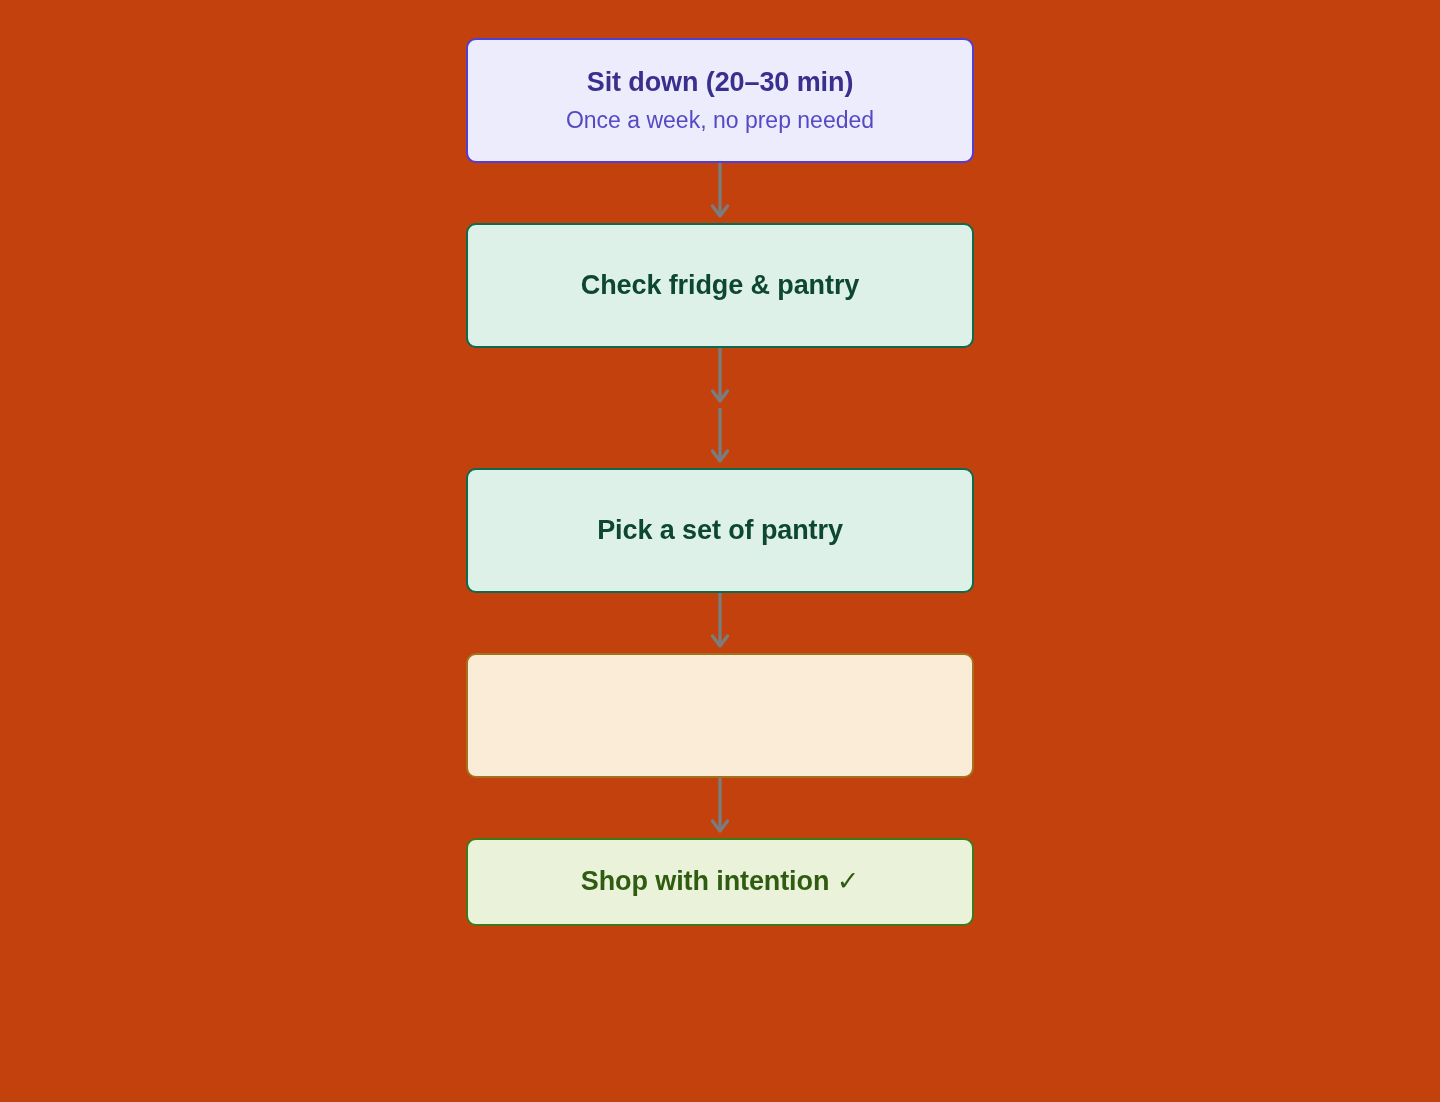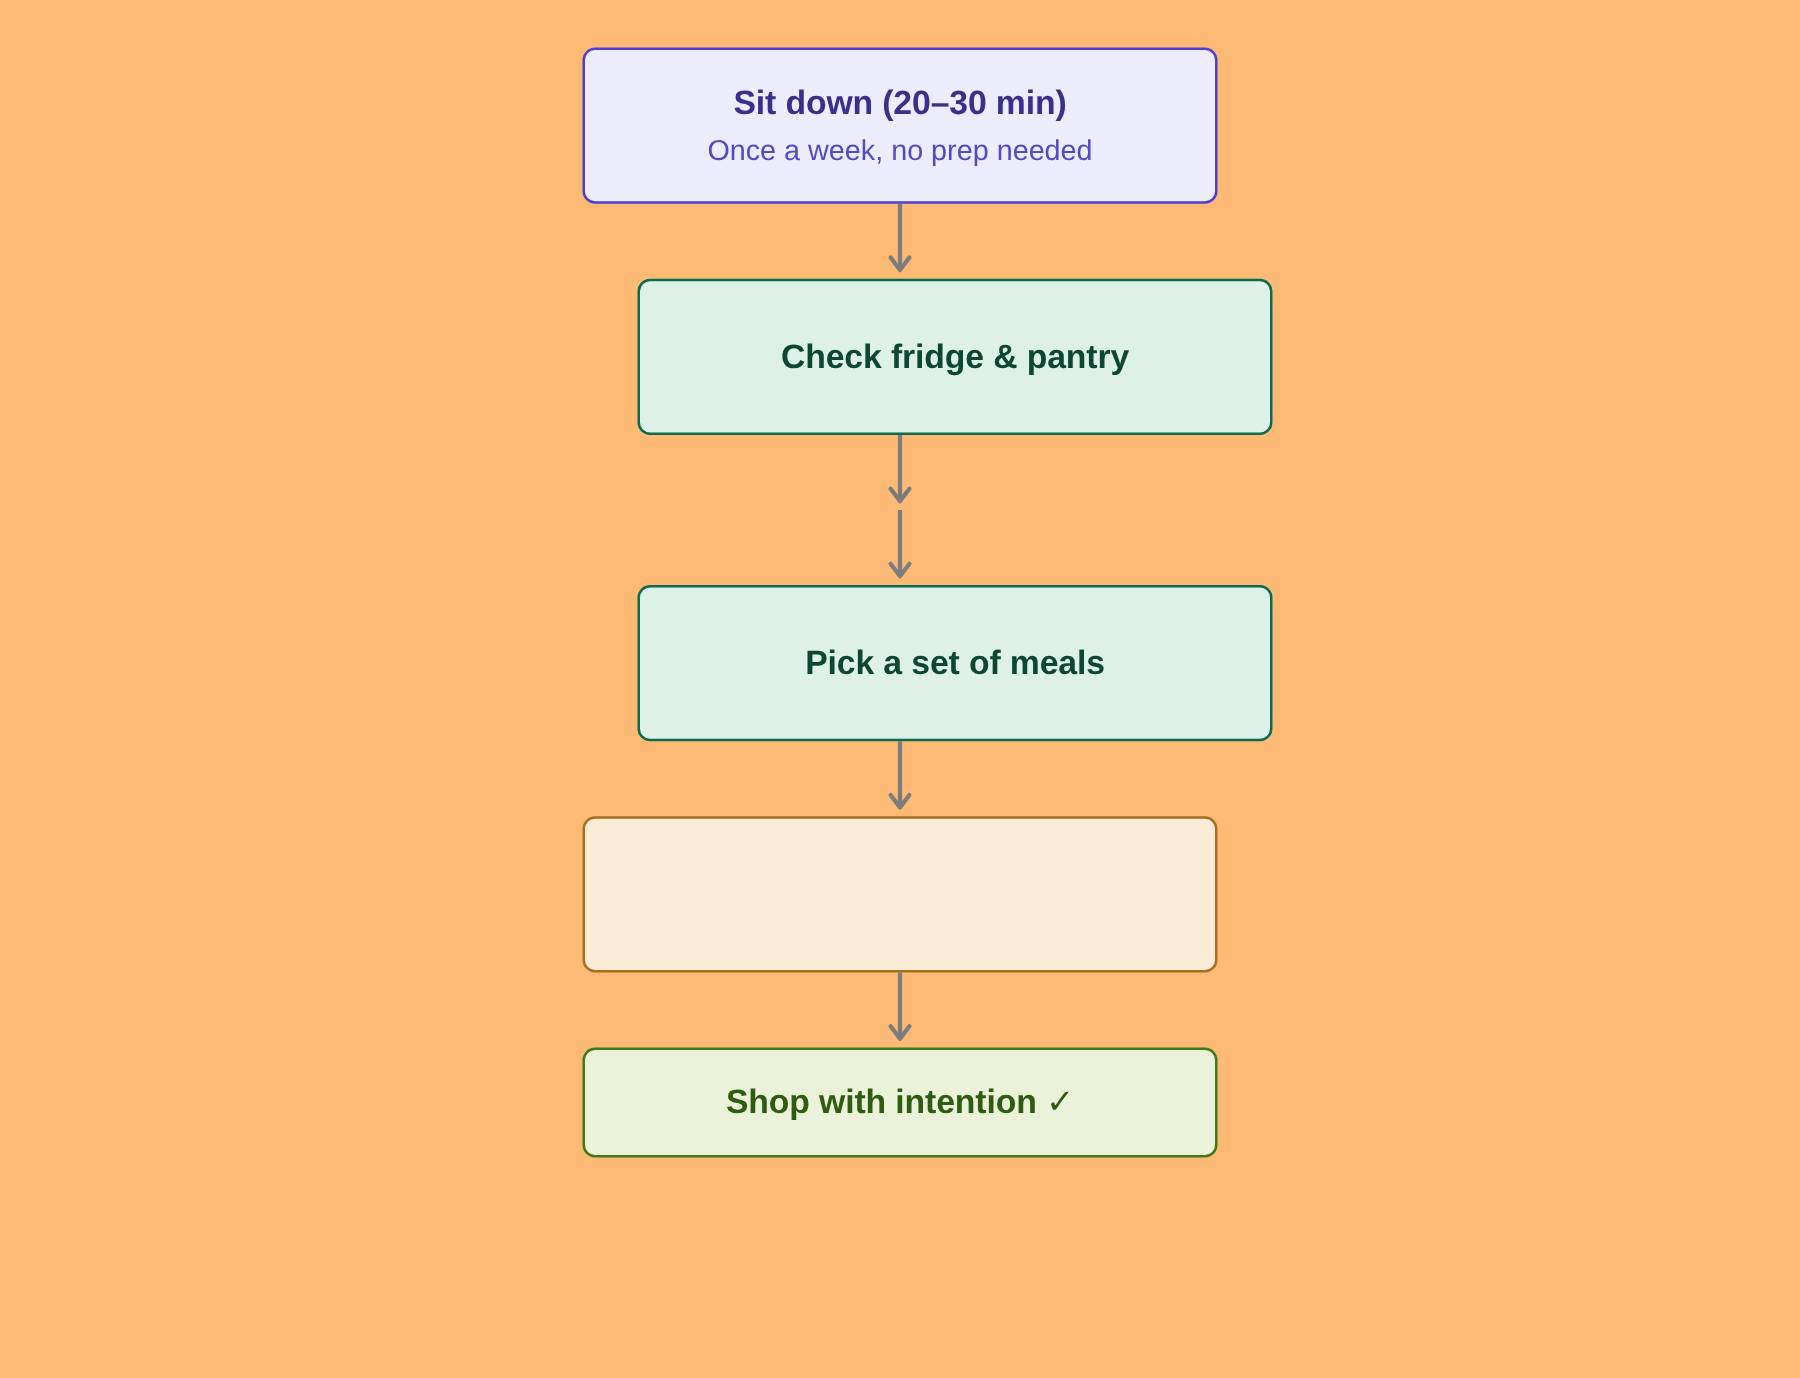--- a/index.html
+++ b/index.html
@@ -13,21 +13,21 @@
     height: 1102px;
     overflow: hidden;
     font-family: "Liberation Sans", "DejaVu Sans", sans-serif;
     -webkit-font-smoothing: antialiased;
   }
 
   #flow-canvas {
     position: relative;
     width: 1440px;
     height: 1102px;
-    background: #fdba74;
+    background: #c2410c;
   }
 
   .flow-column {
     position: absolute;
     left: 466px;
     top: 38px;
     width: 508px;
     display: flex;
     flex-direction: column;
     align-items: stretch;
@@ -76,21 +76,20 @@
     background: #ececfc;
     border-color: #4f3fd4;
   }
   .node.theme-purple .node-title { color: #3a2f8c; }
   .node.theme-purple .node-subtitle { color: #5549c4; }
 
   
   .node.theme-mint {
     background: #ddf1e8;
     border-color: #0b6b4c;
-    margin-left: 44px;
   }
   .node.theme-mint .node-title { color: #0d4734; }
   .node.theme-mint .node-subtitle { color: #137355; }
 
   
   .node.theme-cream {
     background: #fbecd7;
     border-color: #a5711f;
   }
   .node.theme-cream .node-title { color: #6c4410; }
@@ -158,21 +157,21 @@
 
 
     <div class="connector">
       <svg width="24" height="60" viewBox="0 0 24 60" aria-hidden="true">
         <line class="connector-line" x1="12" y1="0" x2="12" y2="52"></line>
         <polyline class="connector-head" points="4.5,43 12,53 19.5,43"></polyline>
       </svg>
     </div>
 
     <div class="node node-two-line theme-mint">
-      <div class="node-title">Pick a set of meals</div>
+      <div class="node-title">Pick a set of pantry</div>
     </div>
 
     <div class="connector">
       <svg width="24" height="60" viewBox="0 0 24 60" aria-hidden="true">
         <line class="connector-line" x1="12" y1="0" x2="12" y2="52"></line>
         <polyline class="connector-head" points="4.5,43 12,53 19.5,43"></polyline>
       </svg>
     </div>
 
     <div class="node node-two-line theme-cream">

